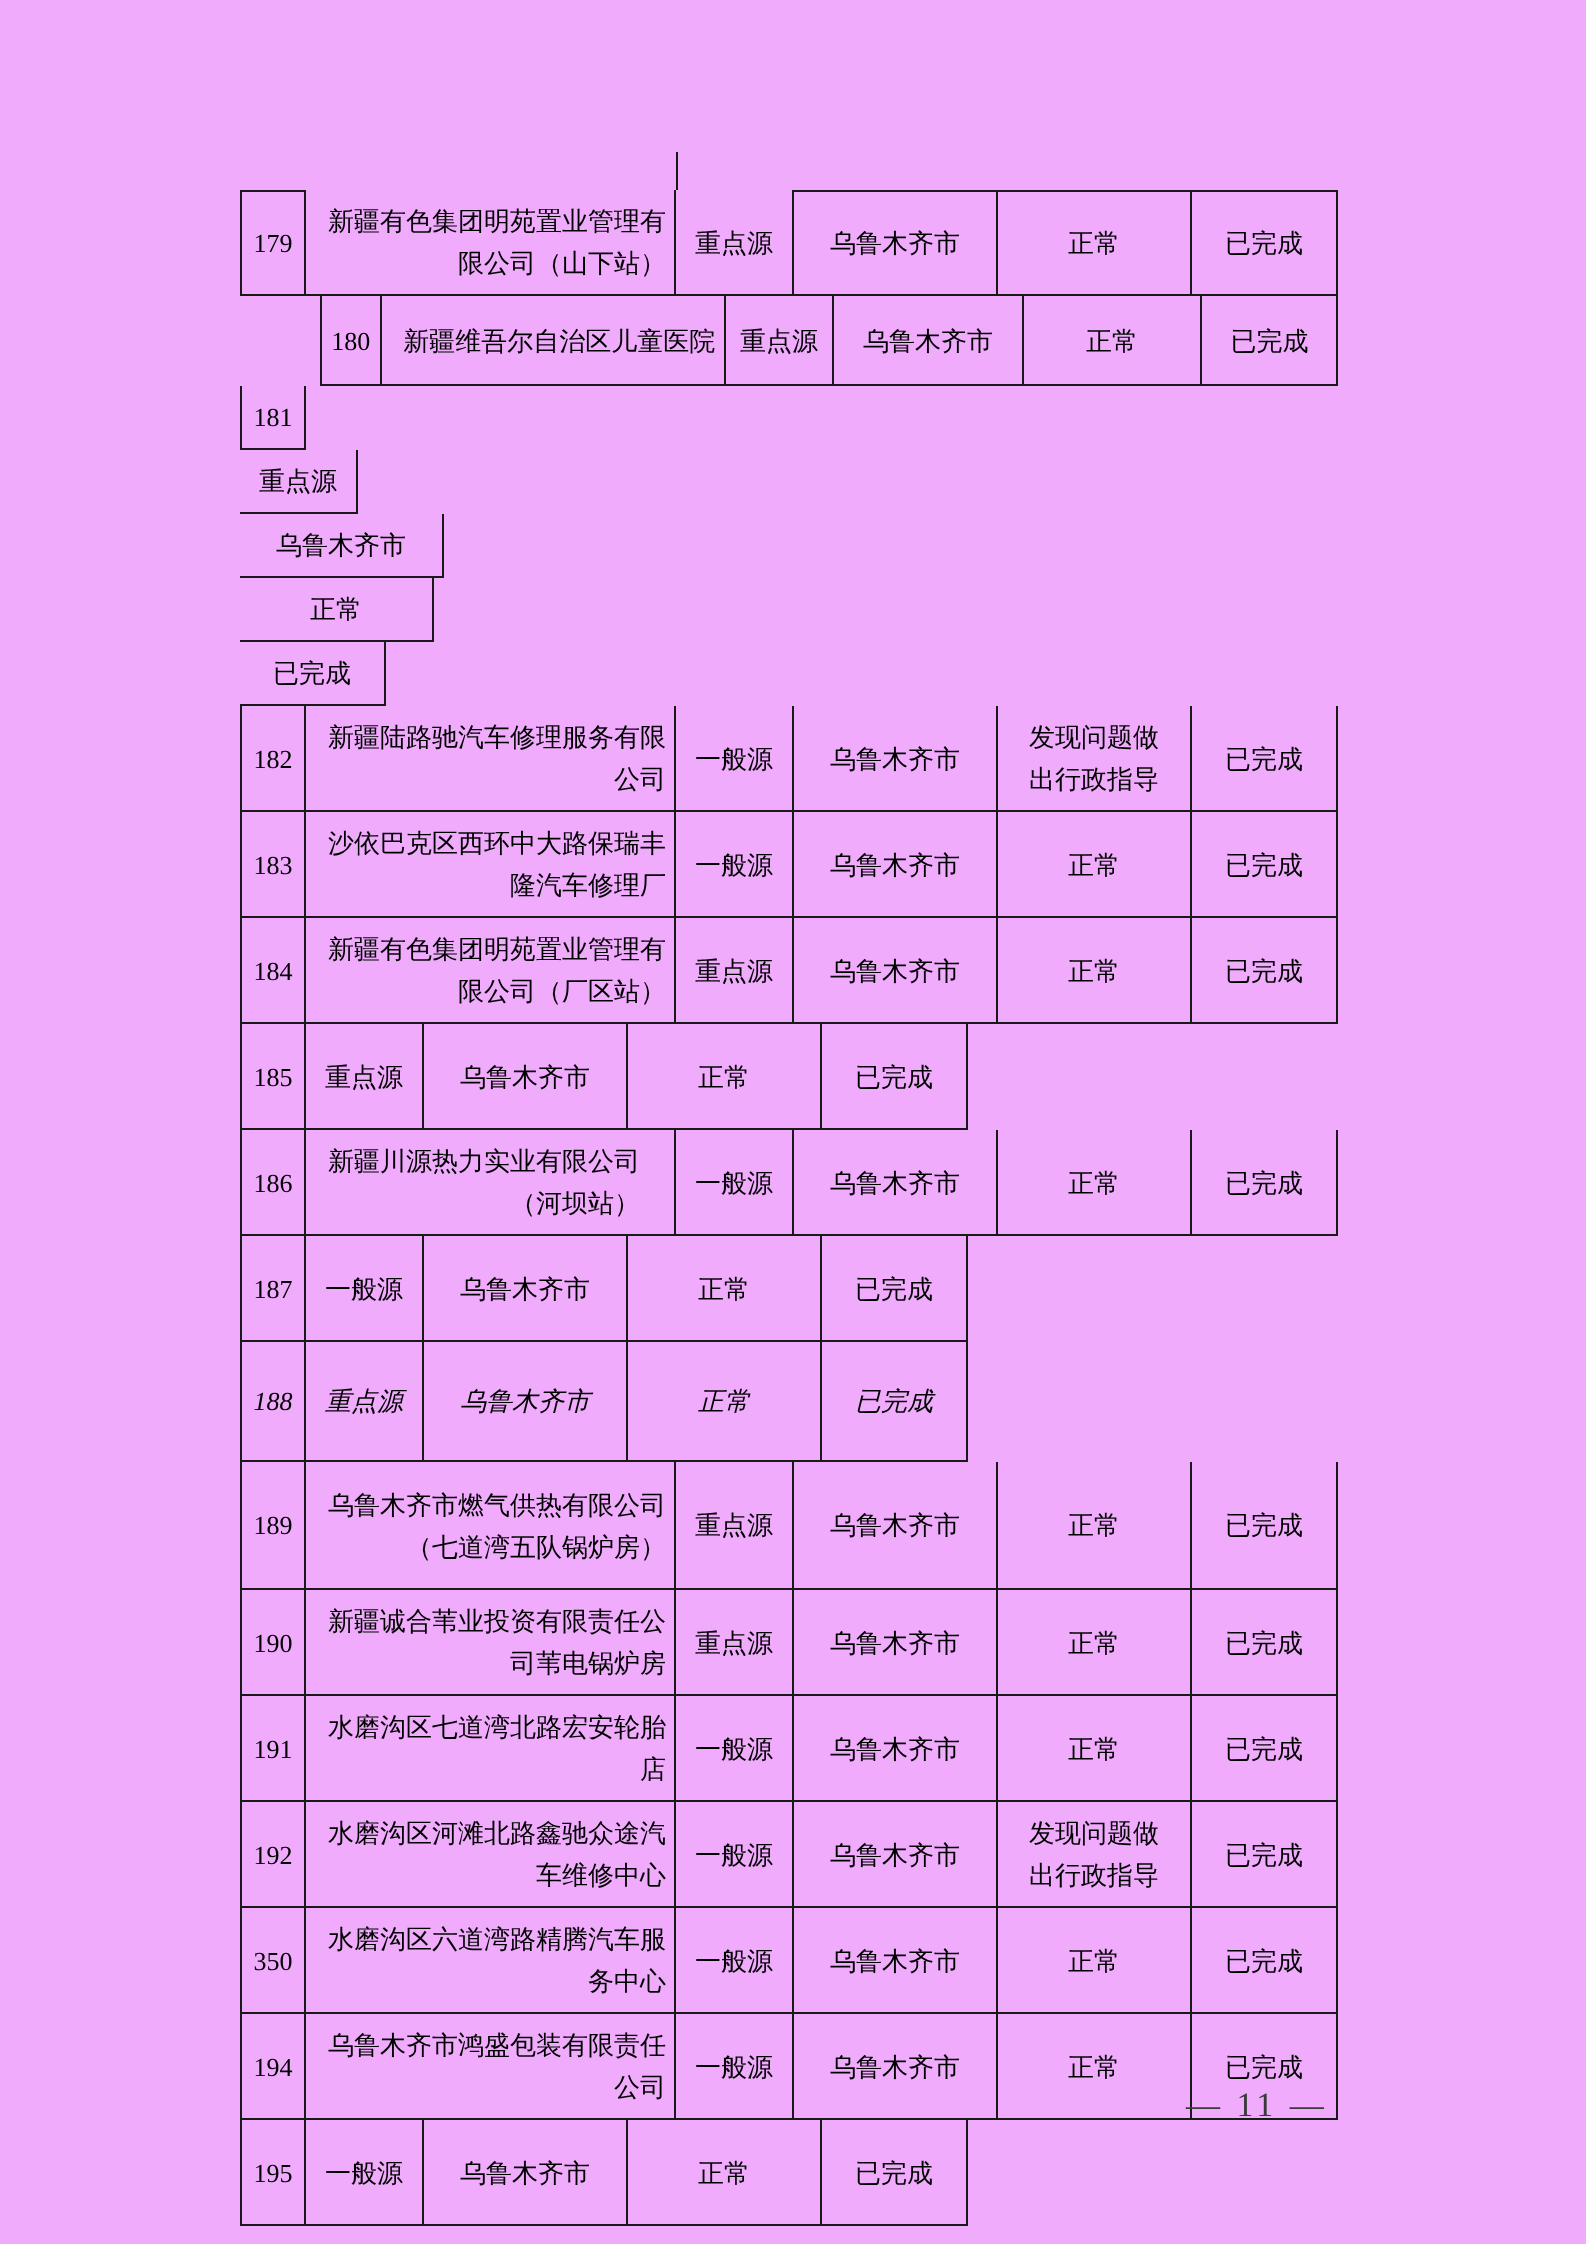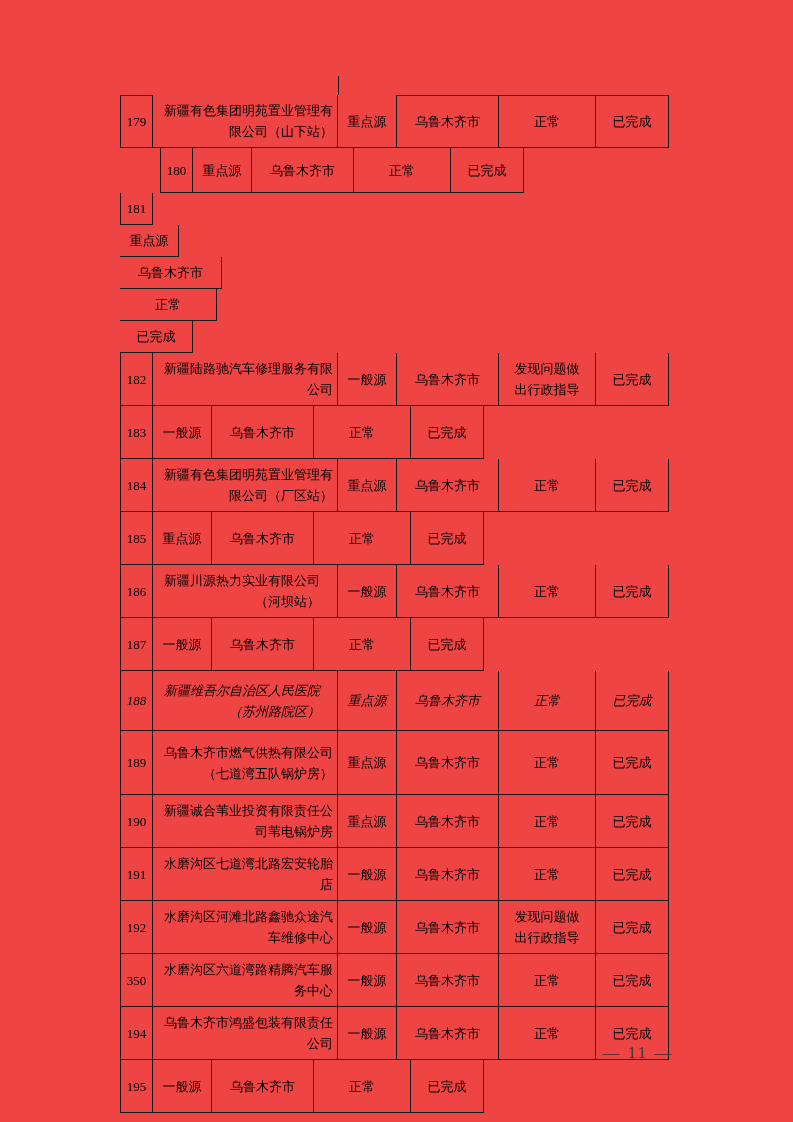--- a/index.html
+++ b/index.html
@@ -5,21 +5,21 @@
   html, body { margin: 0; padding: 0; }
   body {
     width: 793px; height: 1122px;
     background: #ffffff;
     font-family: "Liberation Serif", "DejaVu Serif", serif;
     color: #000000;
   }
   .page {
     position: relative;
     width: 793px; height: 1122px;
-    background: #ef4444;
+    background: #f0abfc;
     overflow: hidden;
   }
   .doc-table {
     position: absolute;
     left: 120px; top: 95px;
     width: 549px;
   }
   .row { display: flex; min-height: 53px; }
   .row.single { min-height: 45px; margin-left: 40px; }
   .row:nth-child(3)  { min-height: 59px; flex-direction: column; }
@@ -52,21 +52,20 @@
   .top-tick {
     position: absolute;
     left: 338px; top: 76px;
     width: 1px; height: 19px;
     background: #1a1a1a;
   }
   .page-number {
     position: absolute;
     left: 593px; top: 1043px;
     width: 90px;
-    text-align: center;
     font-size: 17px;
     letter-spacing: 2px;
     color: #3a3a3a;
   }
 </style>
 </head>
 <body>
 
 <div class="page">
   <span class="top-tick"></span>
@@ -75,20 +74,21 @@
     <div class="cell c-idx">179</div>
     <div class="cell c-name">新疆有色集团明苑置业管理有
 限公司（山下站）</div>
     <div class="cell c-type">重点源</div>
     <div class="cell c-city">乌鲁木齐市</div>
     <div class="cell c-status">正常</div>
     <div class="cell c-done">已完成</div>
   </div>
       <div class="row single">
     <div class="cell c-idx">180</div>
+    <div class="cell c-name">新疆维吾尔自治区儿童医院</div>
     <div class="cell c-type">重点源</div>
     <div class="cell c-city">乌鲁木齐市</div>
     <div class="cell c-status">正常</div>
     <div class="cell c-done">已完成</div>
   </div>
       <div class="row">
     <div class="cell c-idx">181</div>
     <div class="cell c-type">重点源</div>
     <div class="cell c-city">乌鲁木齐市</div>
     <div class="cell c-status">正常</div>
@@ -99,20 +99,22 @@
     <div class="cell c-name">新疆陆路驰汽车修理服务有限
 公司</div>
     <div class="cell c-type">一般源</div>
     <div class="cell c-city">乌鲁木齐市</div>
     <div class="cell c-status">发现问题做
 出行政指导</div>
     <div class="cell c-done">已完成</div>
   </div>
       <div class="row">
     <div class="cell c-idx">183</div>
+    <div class="cell c-name">沙依巴克区西环中大路保瑞丰
+隆汽车修理厂</div>
     <div class="cell c-type">一般源</div>
     <div class="cell c-city">乌鲁木齐市</div>
     <div class="cell c-status">正常</div>
     <div class="cell c-done">已完成</div>
   </div>
       <div class="row">
     <div class="cell c-idx">184</div>
     <div class="cell c-name">新疆有色集团明苑置业管理有
 限公司（厂区站）</div>
     <div class="cell c-type">重点源</div>
@@ -138,22 +140,20 @@
   </div>
       <div class="row">
     <div class="cell c-idx">187</div>
     <div class="cell c-type">一般源</div>
     <div class="cell c-city">乌鲁木齐市</div>
     <div class="cell c-status">正常</div>
     <div class="cell c-done">已完成</div>
   </div>
       <div class="row">
     <div class="cell c-idx">188</div>
-    <div class="cell c-name">新疆维吾尔自治区人民医院
-（苏州路院区）</div>
     <div class="cell c-type">重点源</div>
     <div class="cell c-city">乌鲁木齐市</div>
     <div class="cell c-status">正常</div>
     <div class="cell c-done">已完成</div>
   </div>
       <div class="row">
     <div class="cell c-idx">189</div>
     <div class="cell c-name">乌鲁木齐市燃气供热有限公司
 （七道湾五队锅炉房）</div>
     <div class="cell c-type">重点源</div>

